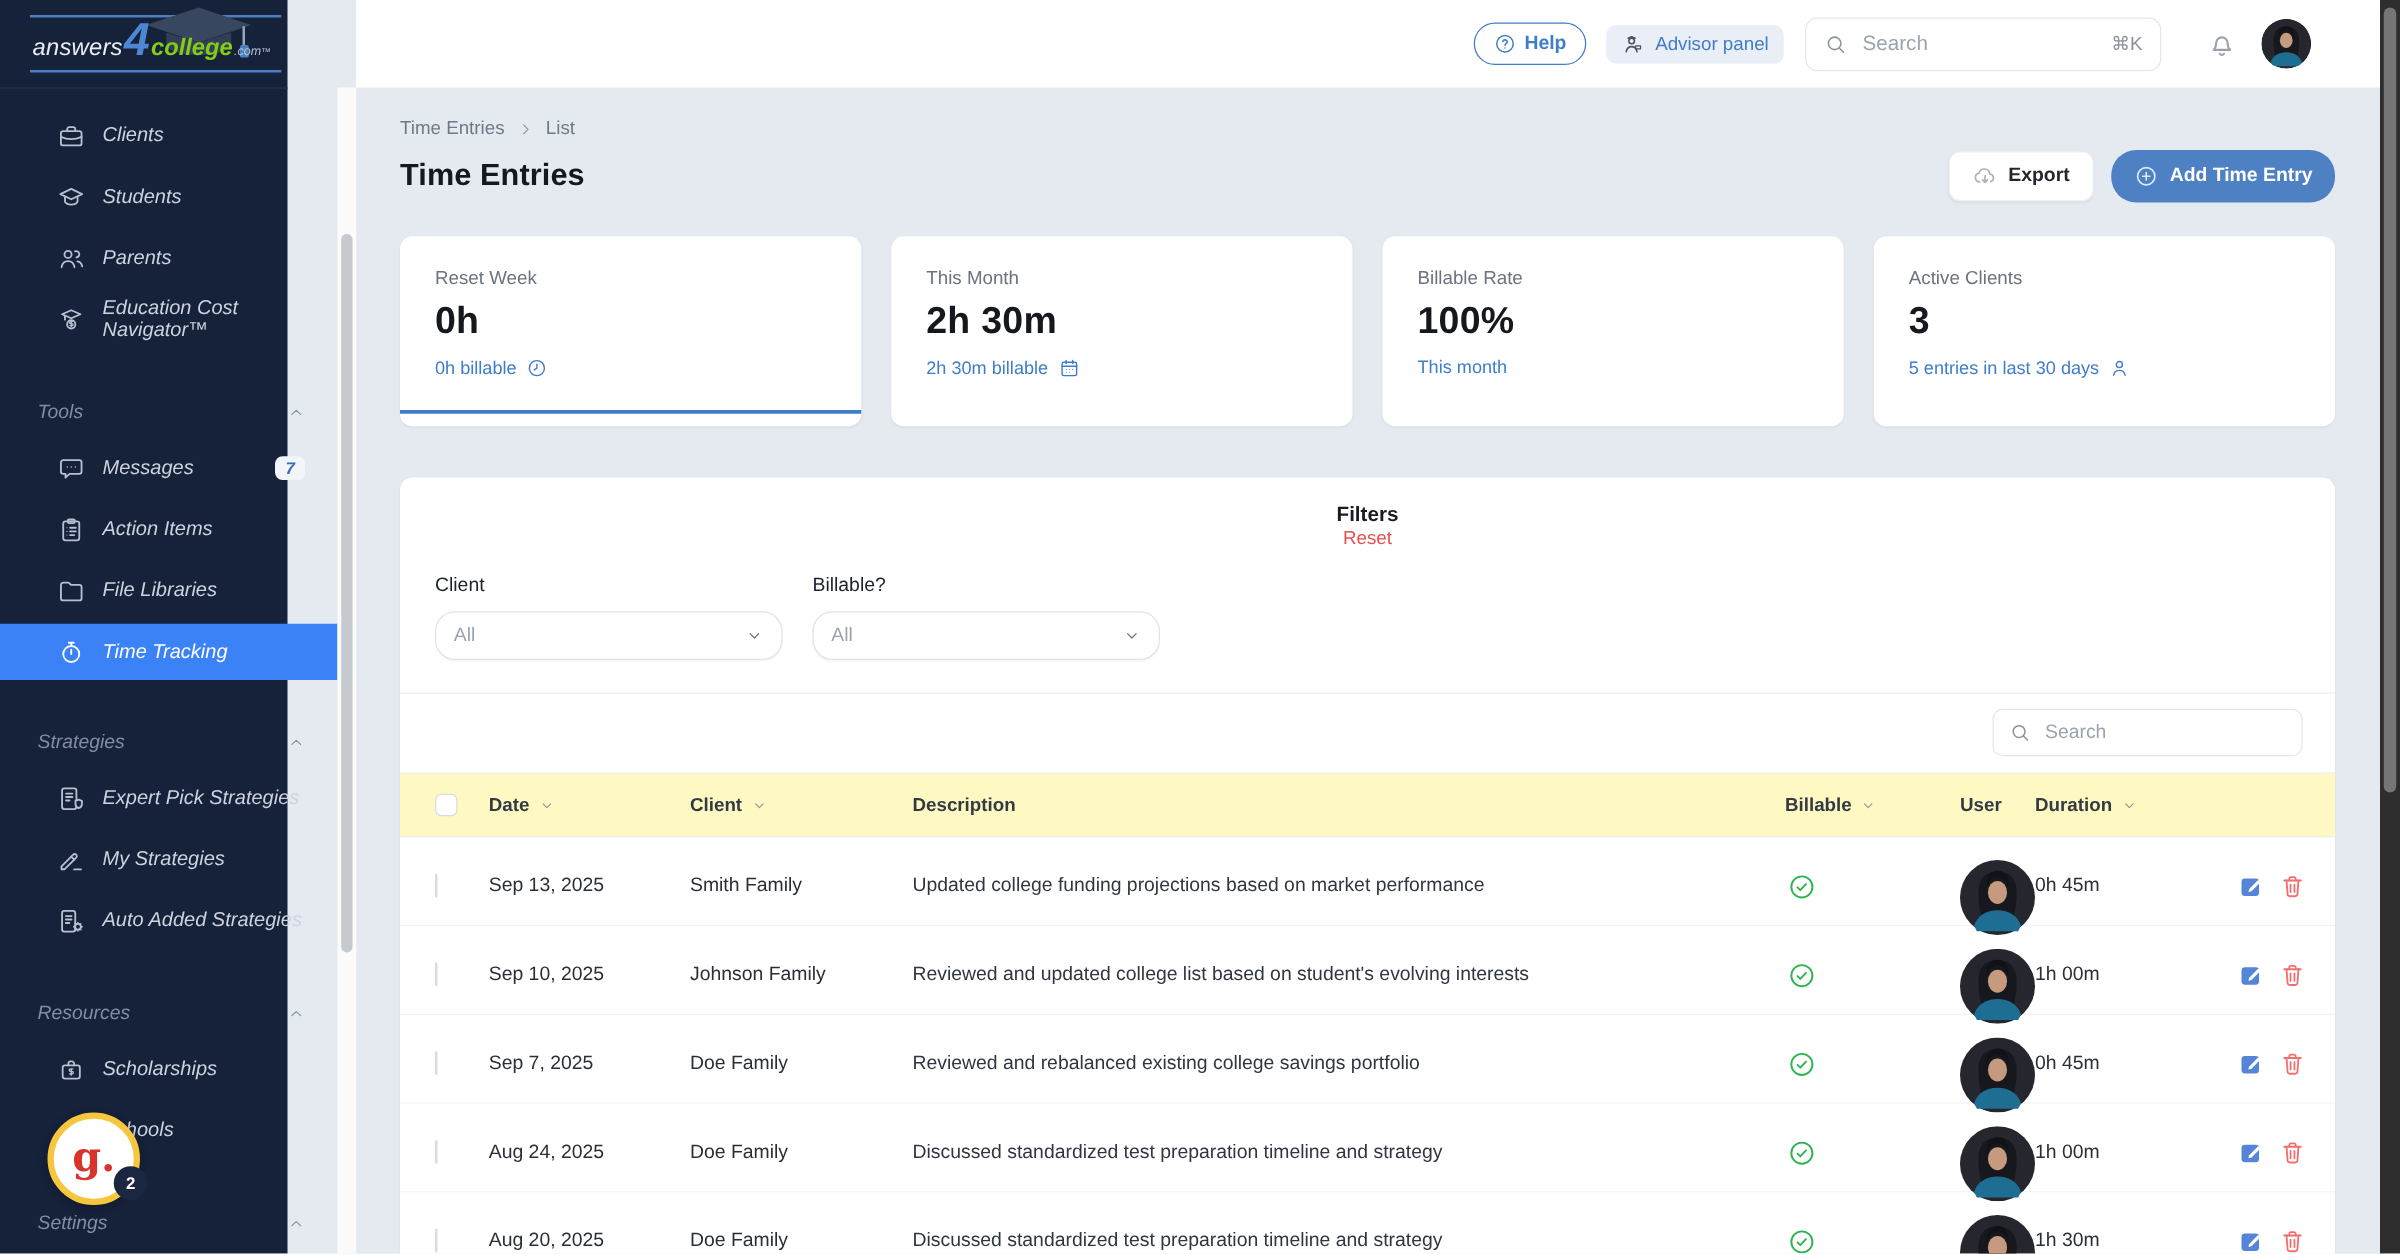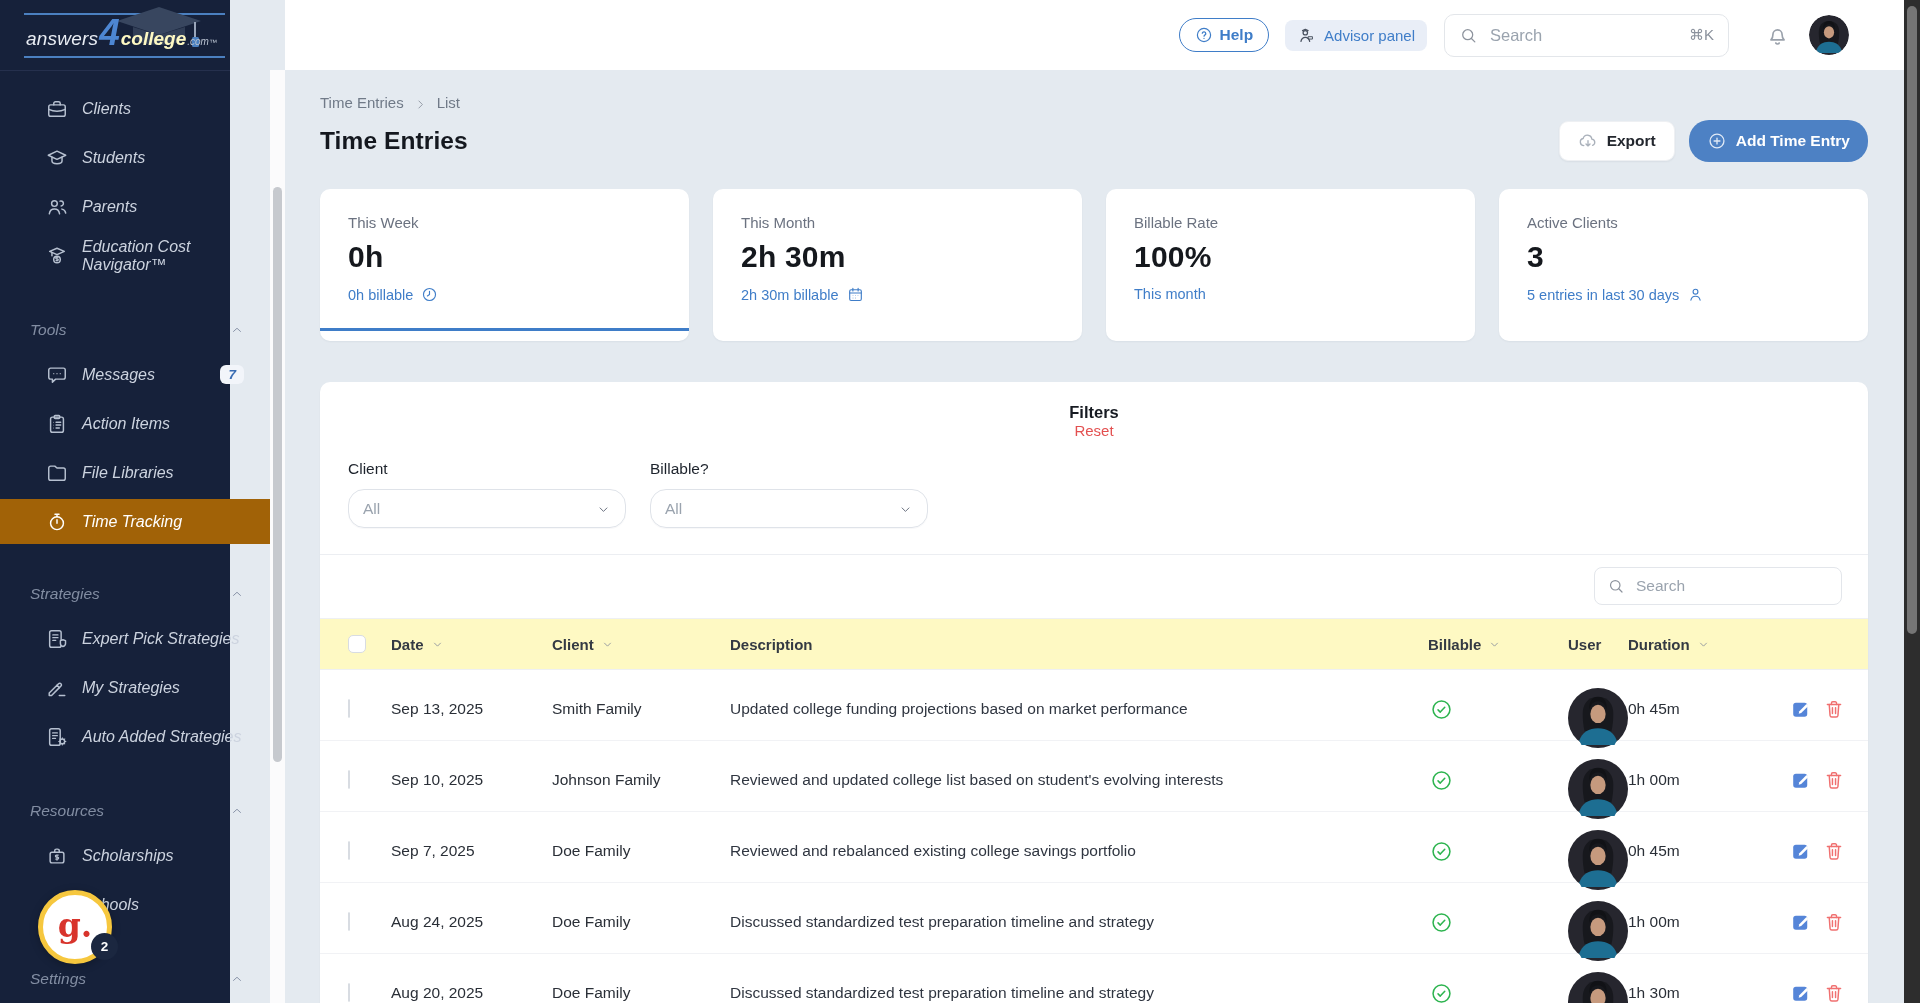--- a/index.html
+++ b/index.html
@@ -7,27 +7,27 @@
   .app{position:relative;width:1920px;height:1003px;overflow:hidden;background:#e4eaf0;}
   .icn{display:inline-block;vertical-align:middle;fill:none;stroke:currentColor;stroke-width:1.6;stroke-linecap:round;stroke-linejoin:round;}
 
   
   .sidebar{position:absolute;left:0;top:0;width:230px;height:100%;background:#16213a;z-index:5;font-style:italic;}
   .logo{height:70px;border-bottom:1px solid #25304d;display:flex;align-items:center;padding-left:24px;}
   .logo-inner{position:relative;display:flex;align-items:baseline;border-top:2px solid #4b80c0;border-bottom:2px solid #4b80c0;padding:4px 8px 6px 2px;}
   .lg-cap{position:absolute;right:14px;top:-10px;width:104px;height:44px;z-index:0;}
   .lg-answers{color:#e9edf4;font-size:19px;font-weight:500;letter-spacing:.2px;position:relative;z-index:1;}
   .lg-4{color:#4d86d2;font-size:37px;font-weight:800;line-height:.75;margin:0 1px;position:relative;z-index:1;}
-  .lg-college{color:#fef9c3;font-size:19px;font-weight:700;position:relative;z-index:1;}
+  .lg-college{color:#84cc16;font-size:19px;font-weight:700;position:relative;z-index:1;}
   .lg-com{color:#b9c2d0;font-size:10px;margin-left:1px;position:relative;z-index:1;}
   .lg-tm{color:#b9c2d0;font-size:8px;vertical-align:super;position:relative;z-index:1;}
   .side-nav{position:absolute;left:0;top:70px;bottom:0;width:270px;overflow:hidden;padding-top:14px;}
   .nav-item{height:49px;display:flex;align-items:center;padding-left:46px;gap:14px;color:#ccd3df;font-size:16px;cursor:pointer;position:relative;}
   .nav-item .nav-icn{width:22px;height:22px;stroke:#b6c0d0;flex:none;}
-  .nav-item.active{background:#a16207;color:#fff;height:45px;margin:2px 0;}
+  .nav-item.active{background:#3b82f6;color:#fff;height:45px;margin:2px 0;}
   .nav-item.active .nav-icn{stroke:#fff;}
   .nav-badge{margin-left:auto;margin-right:26px;background:#f2f5fa;color:#3a6db3;border-radius:6px;padding:2px 8px;font-size:13.5px;font-weight:700;}
   .section-title{margin-top:30px;height:40px;display:flex;align-items:center;justify-content:space-between;padding:0 26px 0 30px;color:#828da2;font-size:15.5px;cursor:pointer;}
   .sec-chev{width:14px;height:14px;stroke:#828da2;}
   .side-scrollbar{position:absolute;left:270px;top:70px;bottom:0;width:15px;background:#fbfbfc;}
   .side-thumb{position:absolute;left:3px;top:117px;width:9px;height:575px;border-radius:5px;background:#c6c9ce;}
 
   
   .topbar{position:absolute;left:285px;right:16px;top:0;height:70px;background:#fff;display:flex;align-items:center;justify-content:flex-end;padding-right:55px;box-sizing:border-box;z-index:4;}
   .btn-help{display:flex;align-items:center;gap:7px;height:34px;padding:0 15px;border:1.5px solid #3f7dc8;border-radius:17px;background:#fff;color:#3f7dc8;font-size:15.5px;font-weight:600;cursor:pointer;font-family:inherit;}
@@ -335,21 +335,21 @@
                 <circle cx="12" cy="12" r="8.3"></circle>
                 <path d="M12 8.5v7M8.5 12h7"></path>
               </svg></span>
           <span>Add Time Entry</span>
         </button>
       </div>
     </div>
 
     <div class="stats-row" id="stats-row">
         <div class="stat-card">
-          <div class="stat-label">This Week</div>
+          <div class="stat-label">Reset Week</div>
           <div class="stat-value">0h</div>
           <div class="stat-sub">
             <span>0h billable</span>
             <svg class="icn " viewBox="0 0 24 24">
               <circle cx="12" cy="12" r="8.5"></circle>
               <path d="M12 7.5V12l-3 2"></path>
             </svg>
           </div>
           <div class="stat-active-bar"></div>
         </div>

